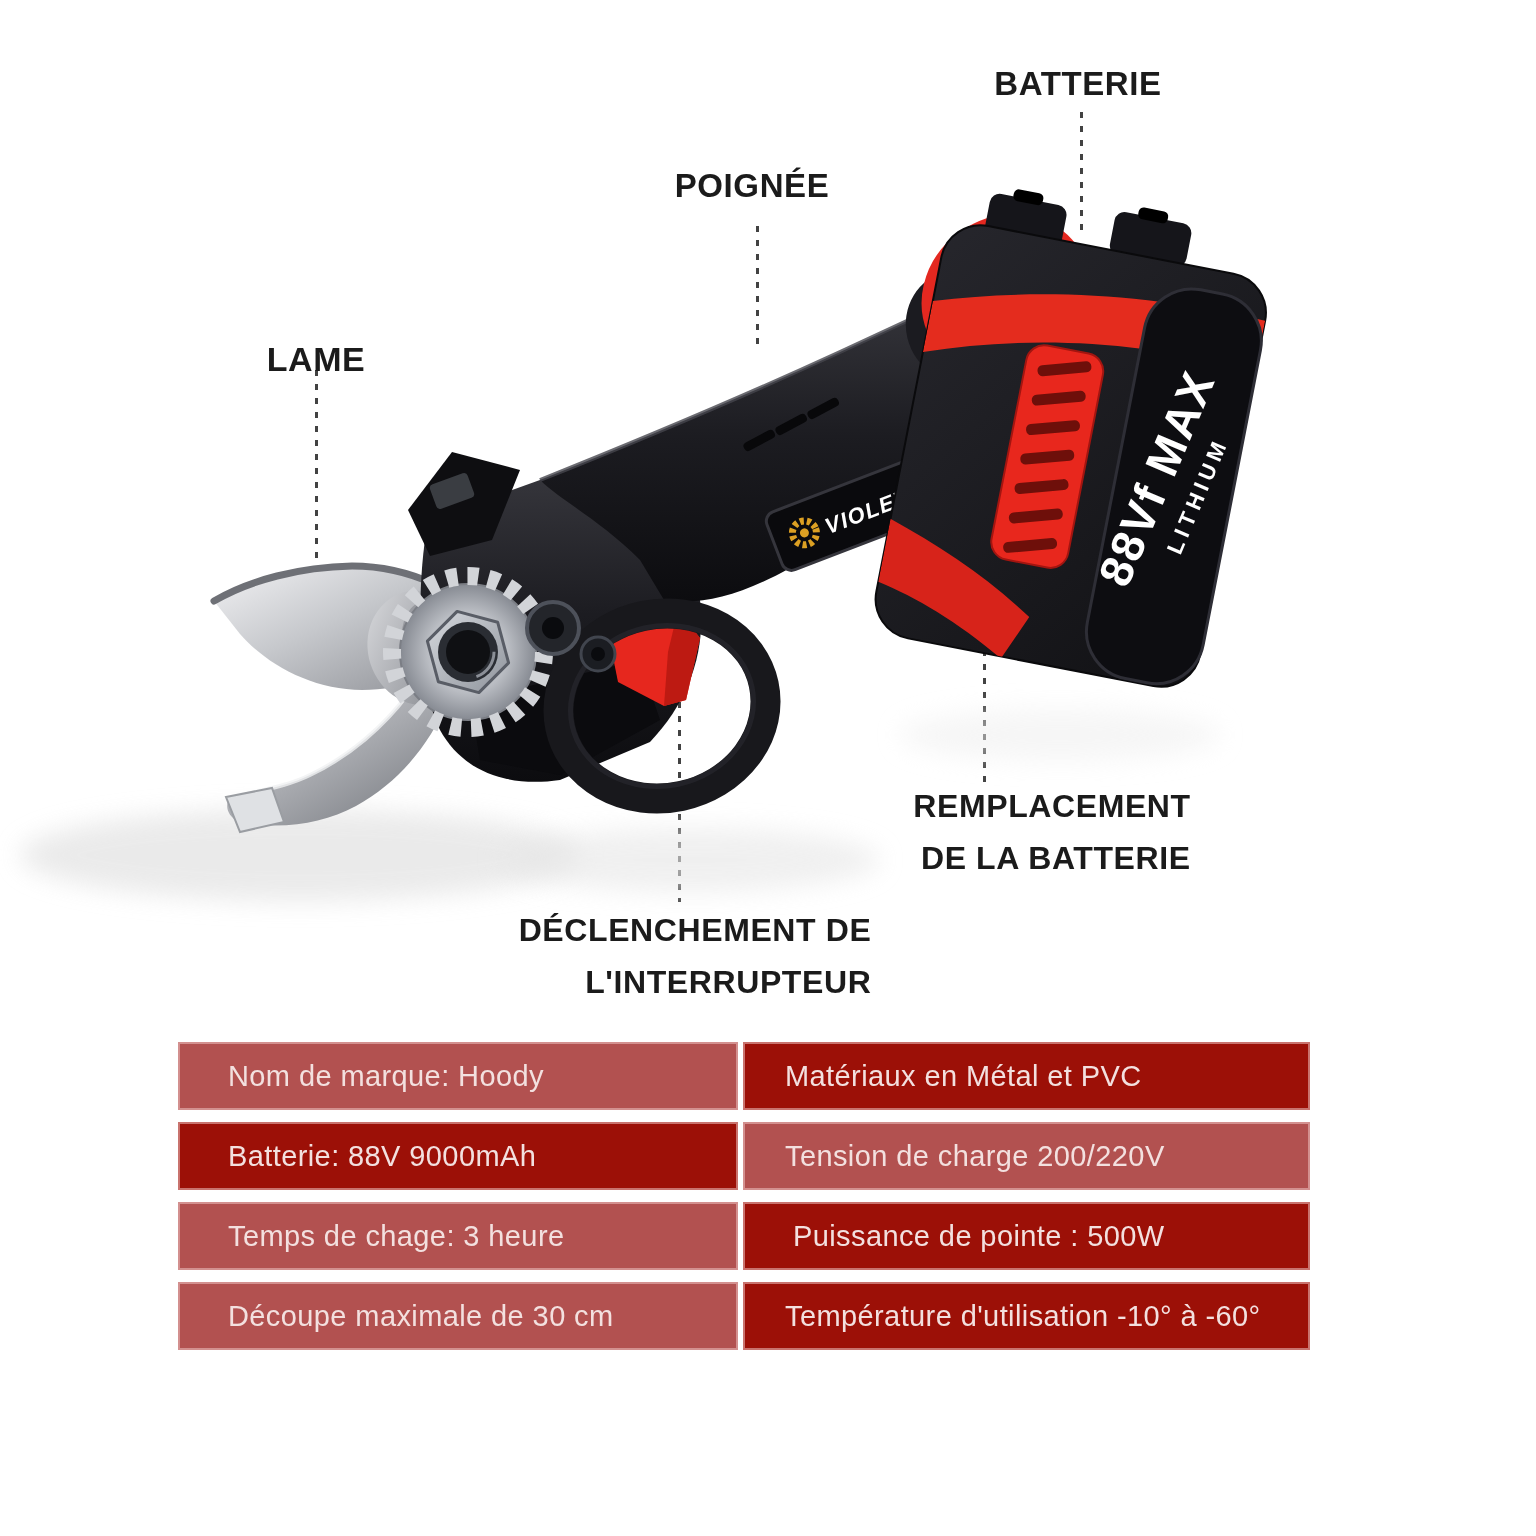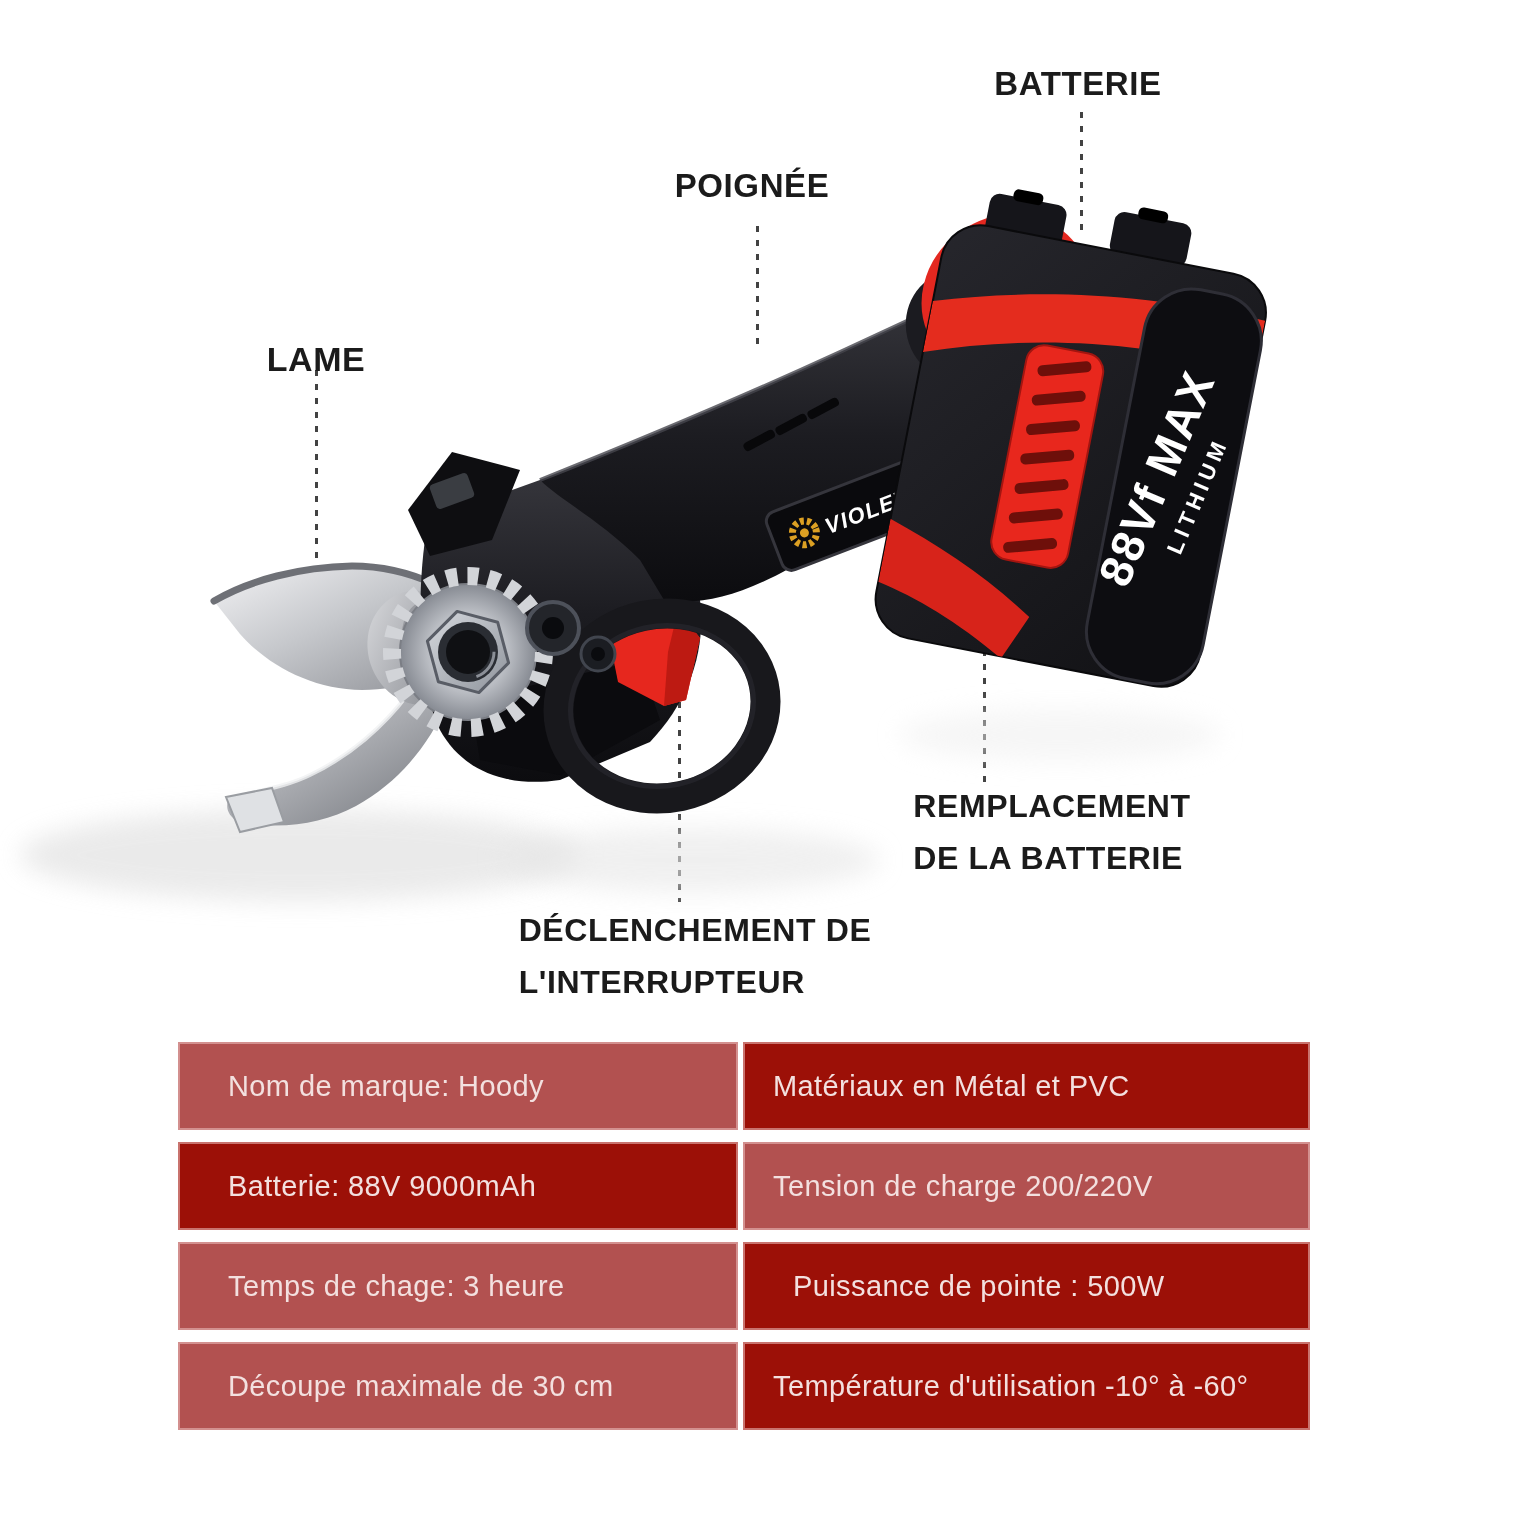--- a/index.html
+++ b/index.html
@@ -1,36 +1,36 @@
 <!DOCTYPE html>
 <html><head>
 <meta charset="utf-8">
 <style>
   html,body{margin:0;padding:0;background:#ffffff;}
   #stage{position:relative;width:1536px;height:1536px;background:#ffffff;overflow:hidden;
          font-family:"Liberation Sans", sans-serif;}
 
   
   .callout{position:absolute;transform:translateX(-50%);color:#1b1b1b;font-weight:800;
-           font-size:32px;letter-spacing:.6px;text-align:left;white-space:nowrap;
+           font-size:32px;letter-spacing:.6px;text-align:right;white-space:nowrap;
            line-height:52px;z-index:3;}
   .dash-line{position:absolute;width:3px;z-index:1;
              background-image:repeating-linear-gradient(to bottom,#424242 0 6px,transparent 6px 14px);}
 
   
   #product-svg{position:absolute;left:0;top:0;z-index:2;}
 
   
   #spec-table{position:absolute;left:178px;top:1042px;z-index:3;
               display:grid;grid-template-columns:560px 567px;column-gap:5px;row-gap:12px;}
-  .cell{height:88px;display:flex;align-items:center;box-sizing:border-box;
+  .cell{height:68px;display:flex;align-items:center;box-sizing:border-box;
         font-size:29px;font-weight:300;letter-spacing:.4px;color:#f3e0df;
         border:2px solid rgba(238,196,194,0.55);}
   .cell.left{padding-left:48px;}
-  .cell.right{padding-left:28px;}
+  .cell.right{padding-left:40px;}
   .cell.light{background:#b25150;}
   .cell.dark{background:#9c1007;}
 </style>
 </head>
 <body>
 
 <div id="stage">
 
   <div class="dash-line" style="left:1080px;top:112px;height:126px;"></div>
   <div class="dash-line" style="left:756px;top:226px;height:118px;"></div>

